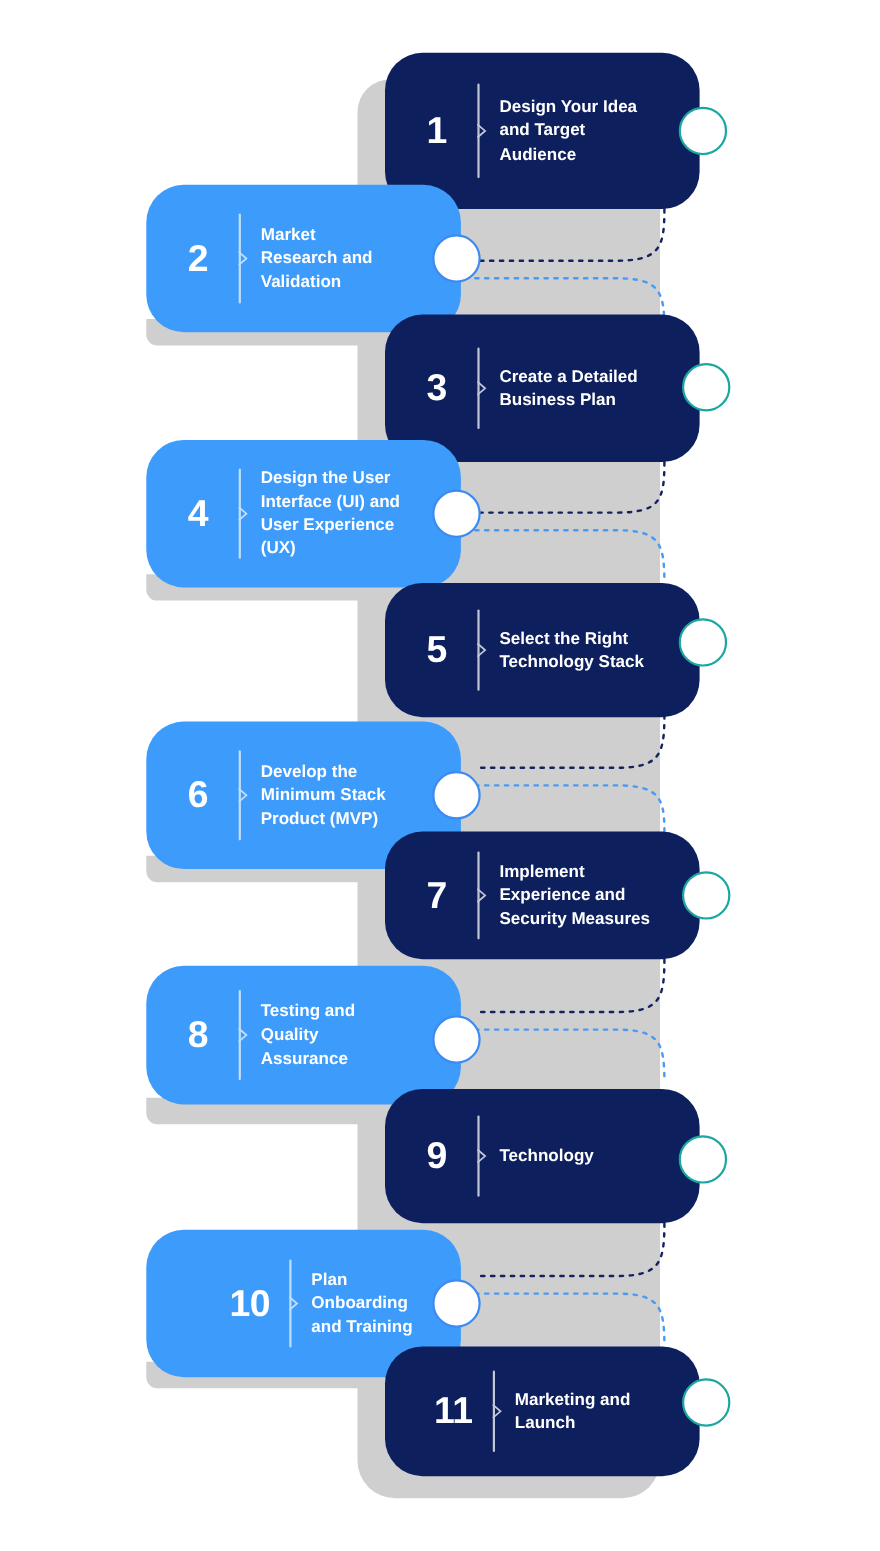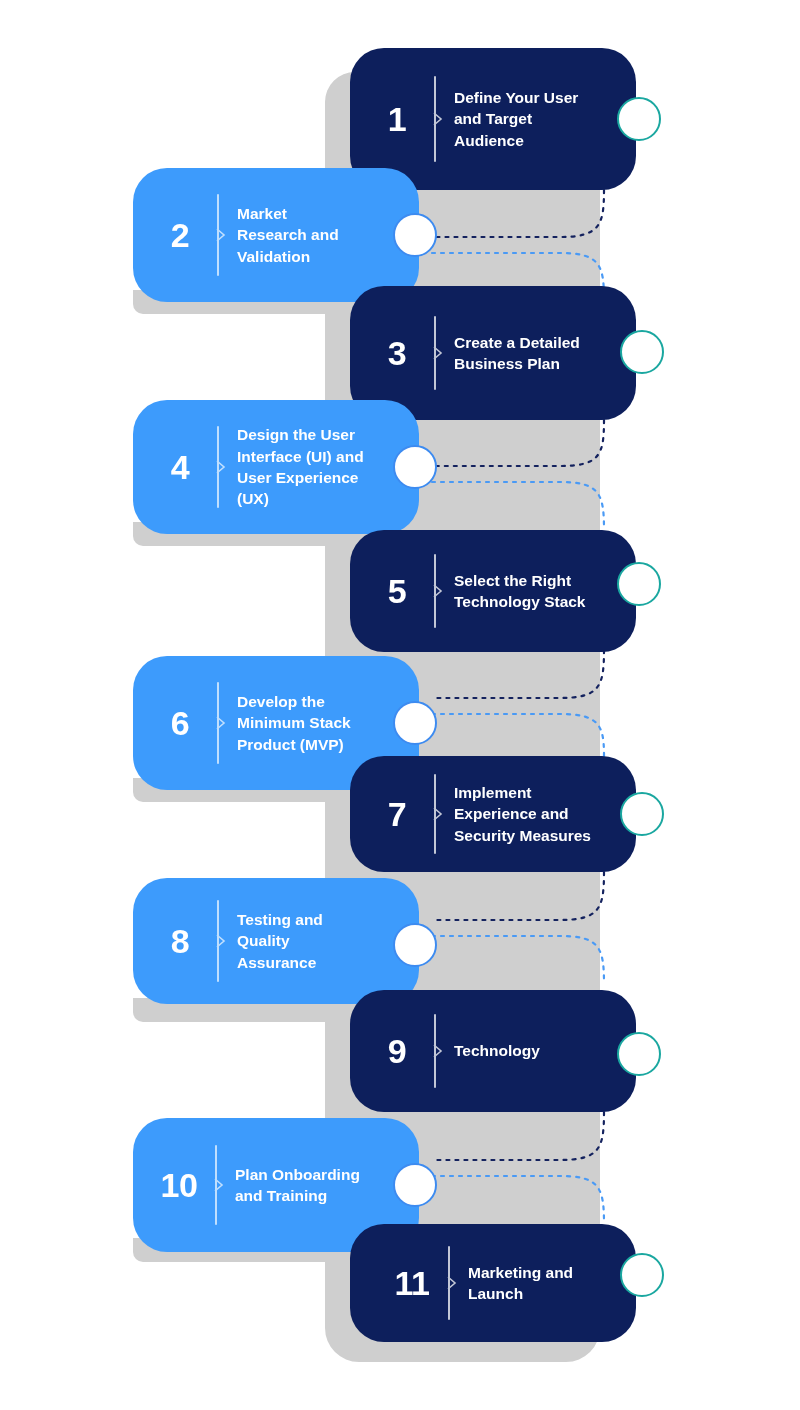--- a/index.html
+++ b/index.html
@@ -112,21 +112,21 @@
     </g>
   </svg>
 
   <div class="card dark" style="left:350px;top:48px;width:286px;height:142px;padding-left:24px;">
     <div class="num" style="width:46px;">1</div>
     <div class="divider" style="height:86px;">
       <svg class="notch" viewBox="0 0 10 14">
           <path d="M1,1 L8,7 L1,13" fill="none" stroke="#ffffff" stroke-width="1.6"></path>
         </svg>
     </div>
-    <div class="label">Define Your User
+    <div class="label">Design Your Idea
 and Target
 Audience</div>
   </div>
   <div class="badge teal" style="left:617px;top:97px;"></div>
 
   <div class="card light" style="left:133px;top:168px;width:286px;height:134px;padding-left:24px;">
     <div class="num" style="width:46px;">2</div>
     <div class="divider" style="height:82px;">
       <svg class="notch" viewBox="0 0 10 14">
           <path d="M1,1 L8,7 L1,13" fill="none" stroke="#d8ecff" stroke-width="1.6"></path>
@@ -219,21 +219,21 @@
     <div class="divider" style="height:74px;">
       <svg class="notch" viewBox="0 0 10 14">
           <path d="M1,1 L8,7 L1,13" fill="none" stroke="#ffffff" stroke-width="1.6"></path>
         </svg>
     </div>
     <div class="label">Technology</div>
   </div>
   <div class="badge teal" style="left:617px;top:1032px;"></div>
 
   <div class="card light" style="left:133px;top:1118px;width:286px;height:134px;padding-left:20px;">
-    <div class="num" style="width:52px;">10</div>
+    <div class="num" style="width:52px;margin-left:48px;">10</div>
     <div class="divider" style="height:80px;margin-left:10px;">
       <svg class="notch" viewBox="0 0 10 14">
           <path d="M1,1 L8,7 L1,13" fill="none" stroke="#d8ecff" stroke-width="1.6"></path>
         </svg>
     </div>
     <div class="label">Plan Onboarding
 and Training</div>
   </div>
   <div class="badge blue" style="left:393px;top:1163px;"></div>
 

